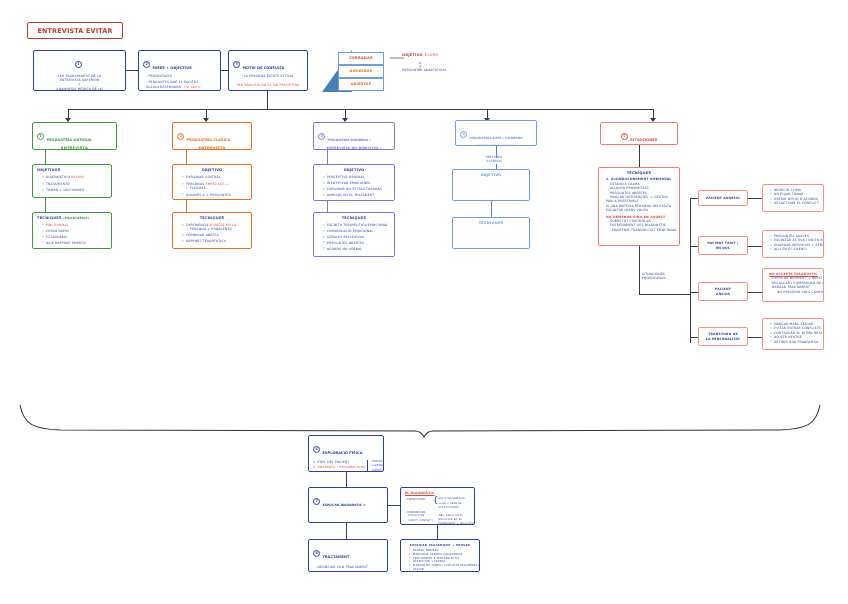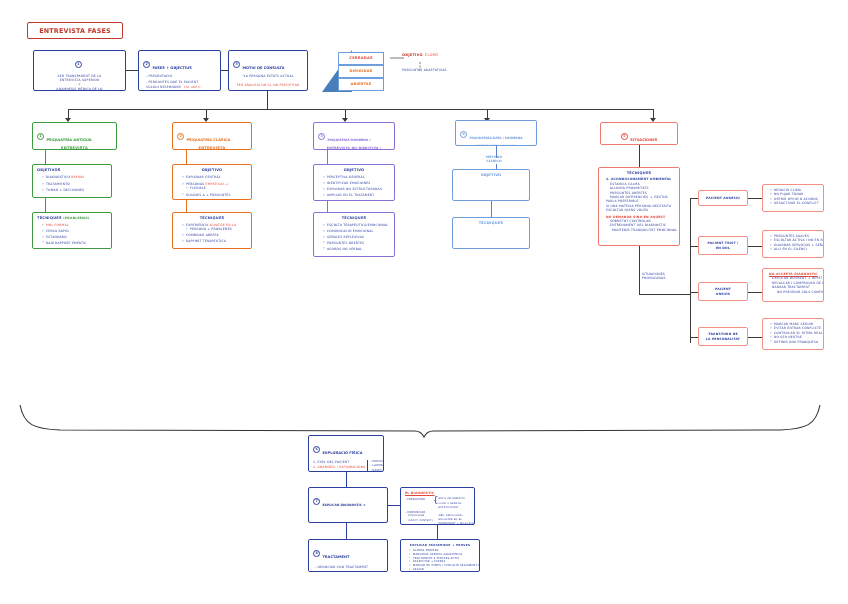--- a/index.html
+++ b/index.html
@@ -49,21 +49,21 @@
   .ln.blue{background:#5b7fd0;}
   svg.over{position:absolute;left:0;top:0;width:848px;height:604px;
            pointer-events:none;overflow:visible;}
 </style>
 </head>
 <body>
 
 <div class="canvas">
 
   <div class="box title" style="left:27px;top:22px;width:96px;height:17px;display:flex;align-items:center;justify-content:center;">
-    <span class="t sz6 c-dred hd">ENTREVISTA FASES</span>
+    <span class="t sz6 c-dred hd">ENTREVISTA EVITAR</span>
   </div>
 
   <div class="box" style="left:33px;top:50px;width:93px;height:41px;">
     <div style="text-align:center;">
       <span class="numcirc c-blue">1</span>
     </div>
     <div class="sz3 c-blue" style="text-align:center;margin-top:.5px;">
       <span class="t">SER TRANSPARENT DE LA</span>
       <span class="t">ENTREVISTA SUPERIOR</span>
       <span class="t">+</span>

